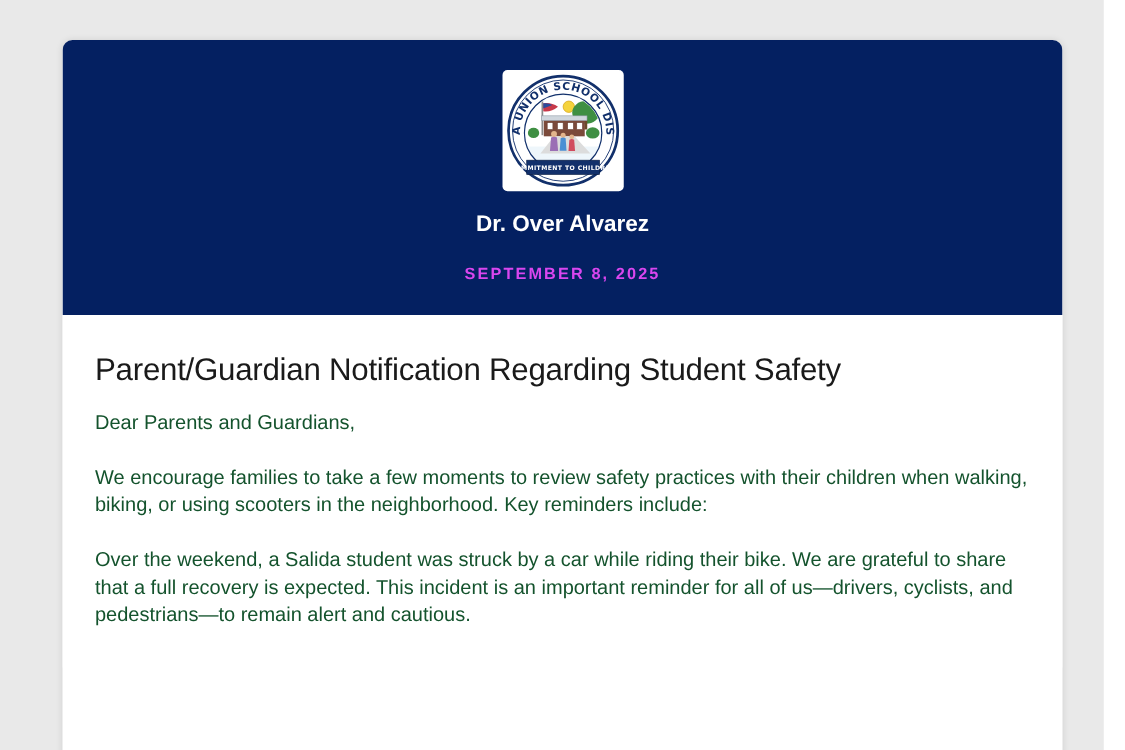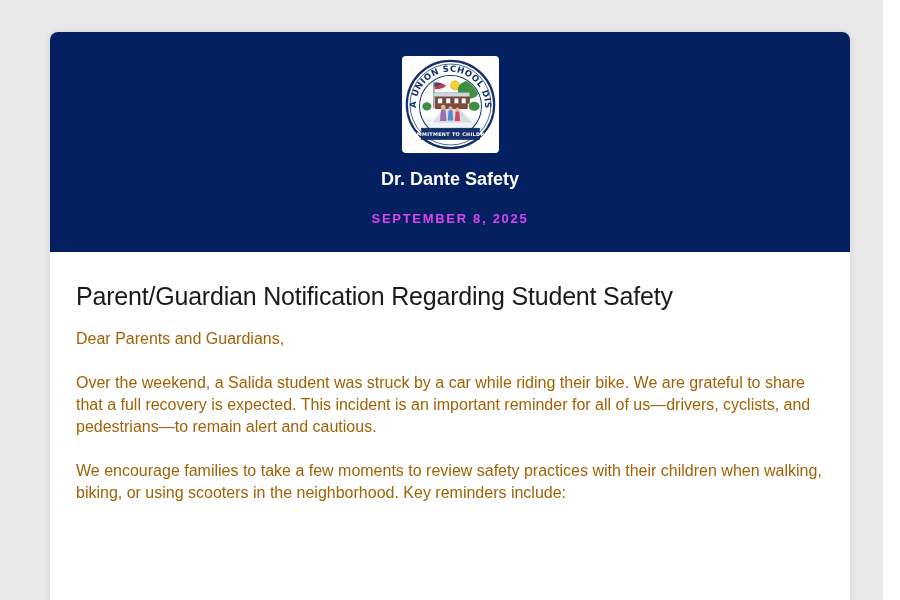--- a/index.html
+++ b/index.html
@@ -109,21 +109,21 @@
   .section-title {
     color: #1a1a1a;
     font-size: 25px;
     line-height: 32px;
     font-weight: normal;
     letter-spacing: -0.2px;
     margin-bottom: 16px;
   }
 
   .para {
-    color: #a16207;
+    color: #14532d;
     font-size: 16px;
     line-height: 22px;
     margin-bottom: 22px;
   }
   .para:last-child { margin-bottom: 0; }
 </style>
 </head>
 <body>
 
 <div class="viewport">
@@ -182,34 +182,34 @@
               <path d="M55.5 58 q2.1 -1.1 4.2 0 l0.8 10 h-5.8 z" fill="#d14b5e"></path>
             </g>
           </g>
 
           <rect x="18" y="76" width="64" height="12.5" fill="#12306b" stroke="#0b1f47" stroke-width="0.6"></rect>
           <text x="50" y="84.6" font-family="DejaVu Sans, sans-serif" font-size="5.4" font-weight="bold" fill="#ffffff" text-anchor="middle" letter-spacing="0.35">COMMITMENT TO CHILDREN</text>
         </svg>
       </div>
 
 
-      <div class="header-subtitle">Dr. Dante Safety</div>
+      <div class="header-subtitle">Dr. Over Alvarez</div>
 
       <div class="header-date">SEPTEMBER 8, 2025</div>
     </div>
 
     <div class="content">
 
       <div class="section-title">Parent/Guardian Notification Regarding Student Safety</div>
 
       <p class="para">Dear Parents and Guardians,</p>
 
+      <p class="para">We encourage families to take a few moments to review safety practices with their children when walking, biking, or using scooters in the neighborhood. Key reminders include:</p>
+
       <p class="para">Over the weekend, a Salida student was struck by a car while riding their bike. We are grateful to share that a full recovery is expected. This incident is an important reminder for all of us—drivers, cyclists, and pedestrians—to remain alert and cautious.</p>
-
-      <p class="para">We encourage families to take a few moments to review safety practices with their children when walking, biking, or using scooters in the neighborhood. Key reminders include:</p>
     </div>
 
   </div>
 
   <div class="scroll-gutter">
     <div class="scroll-thumb"></div>
   </div>
 
 </div>
 

